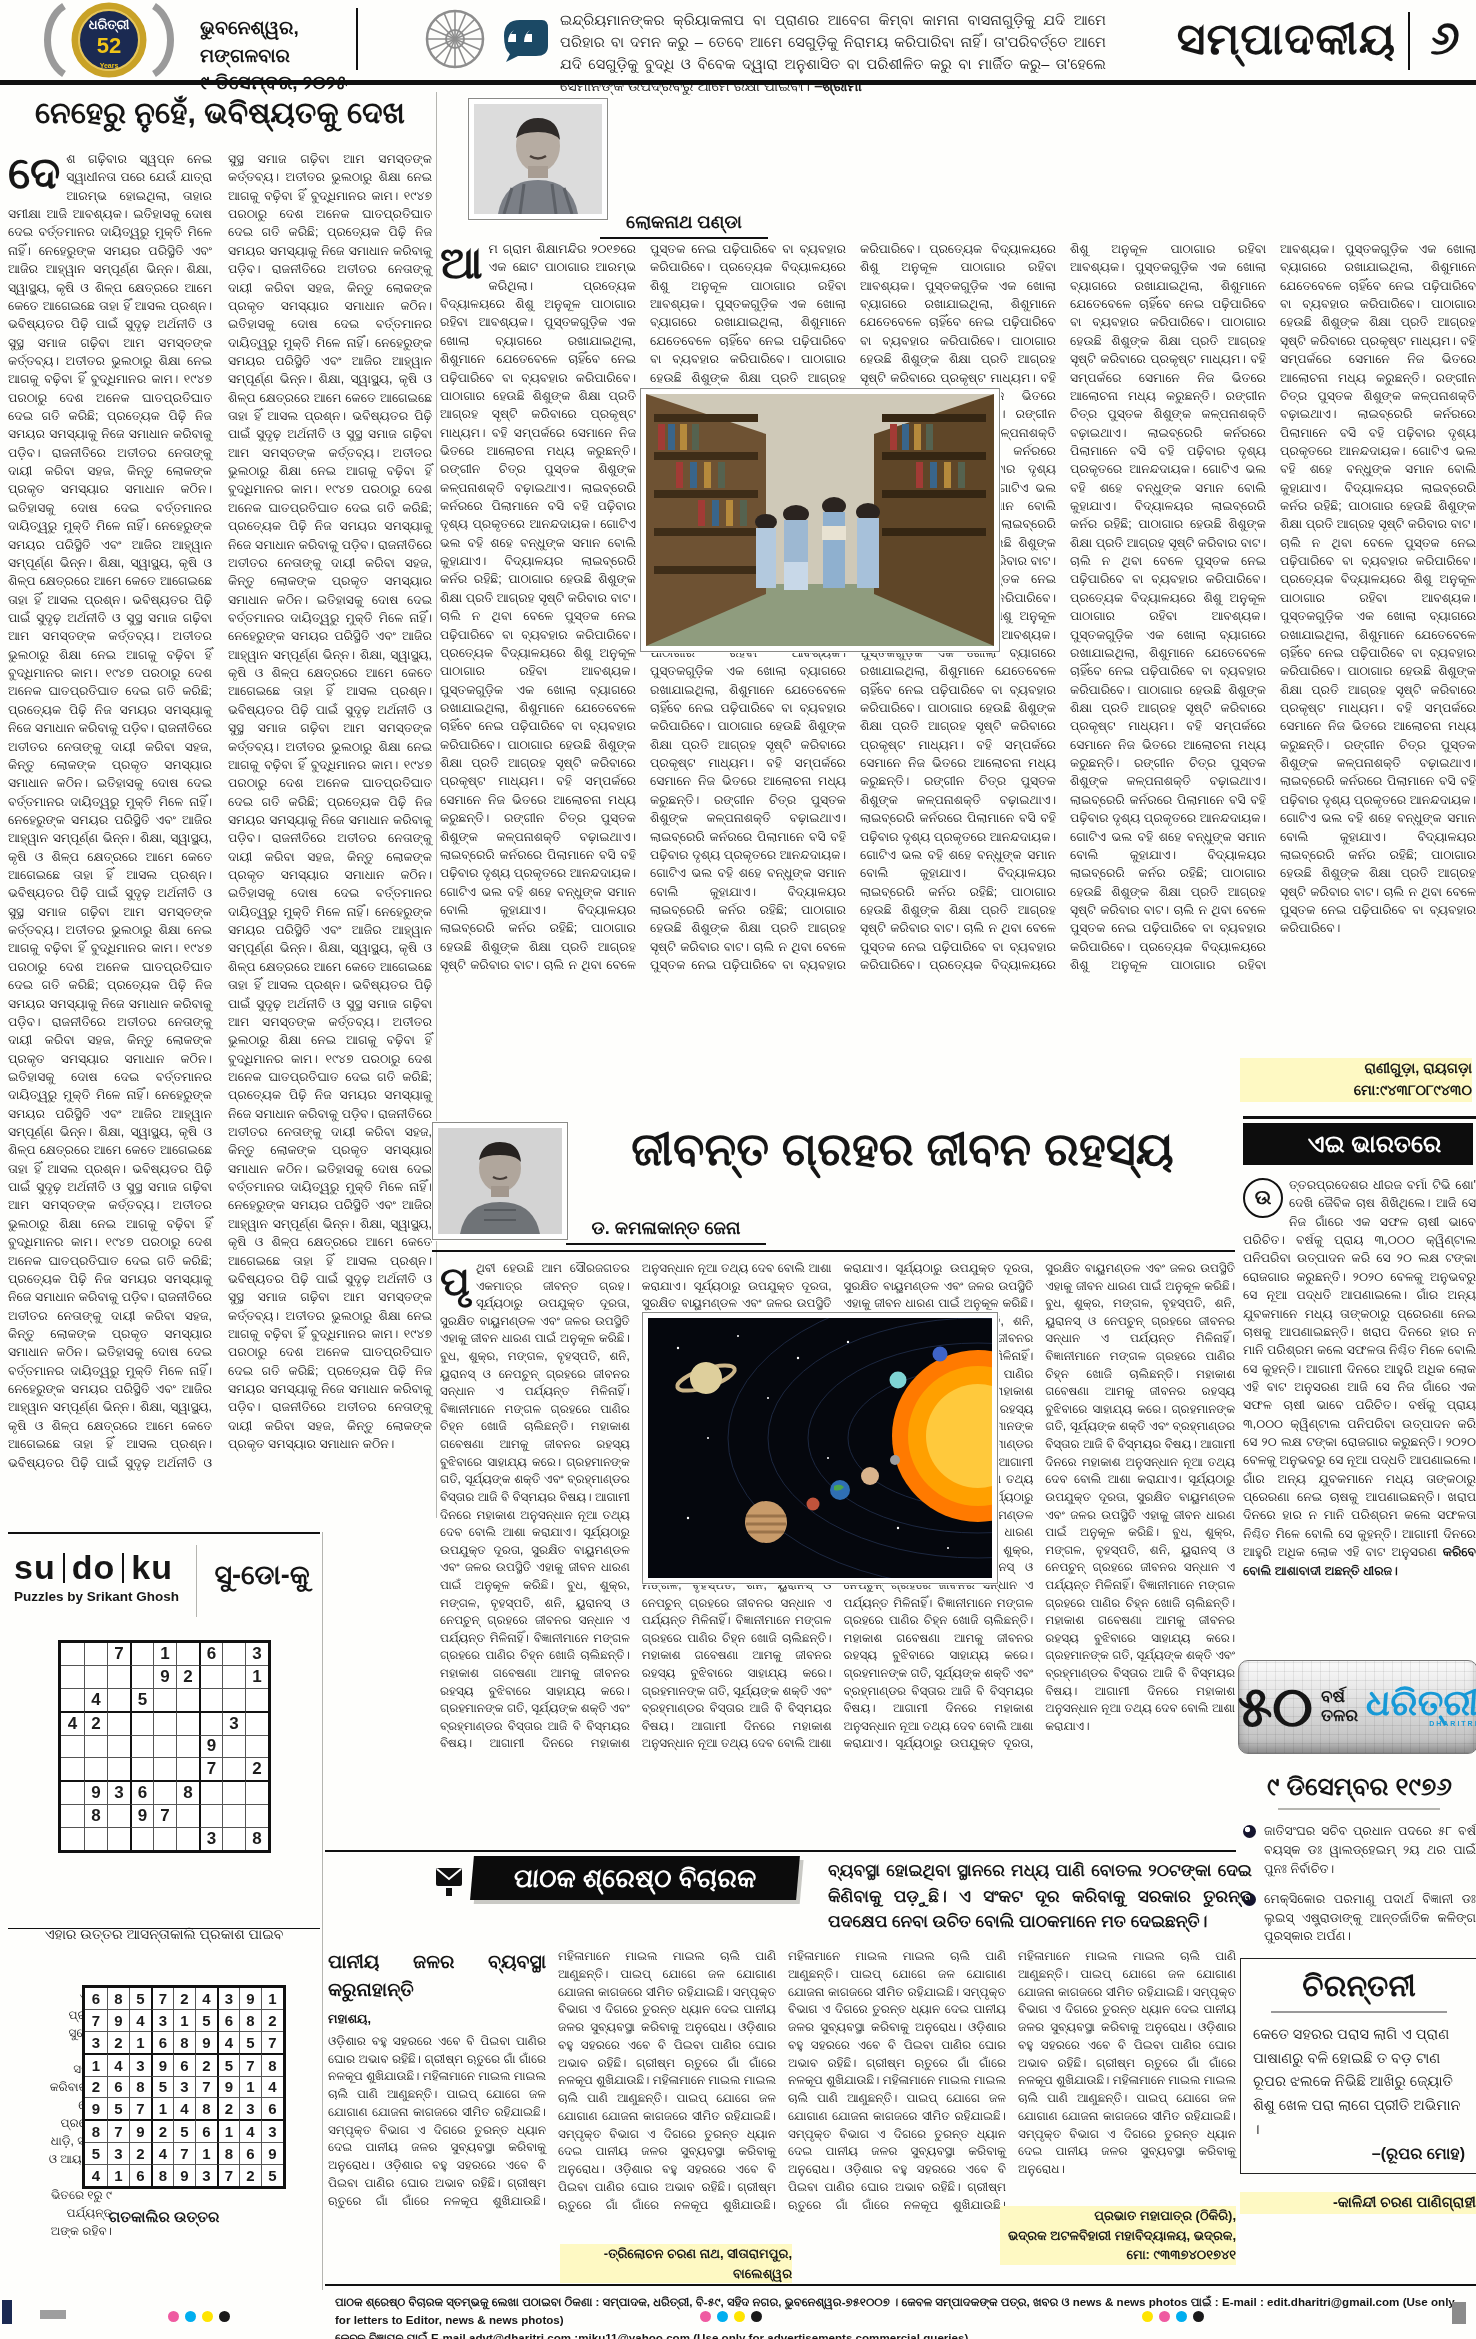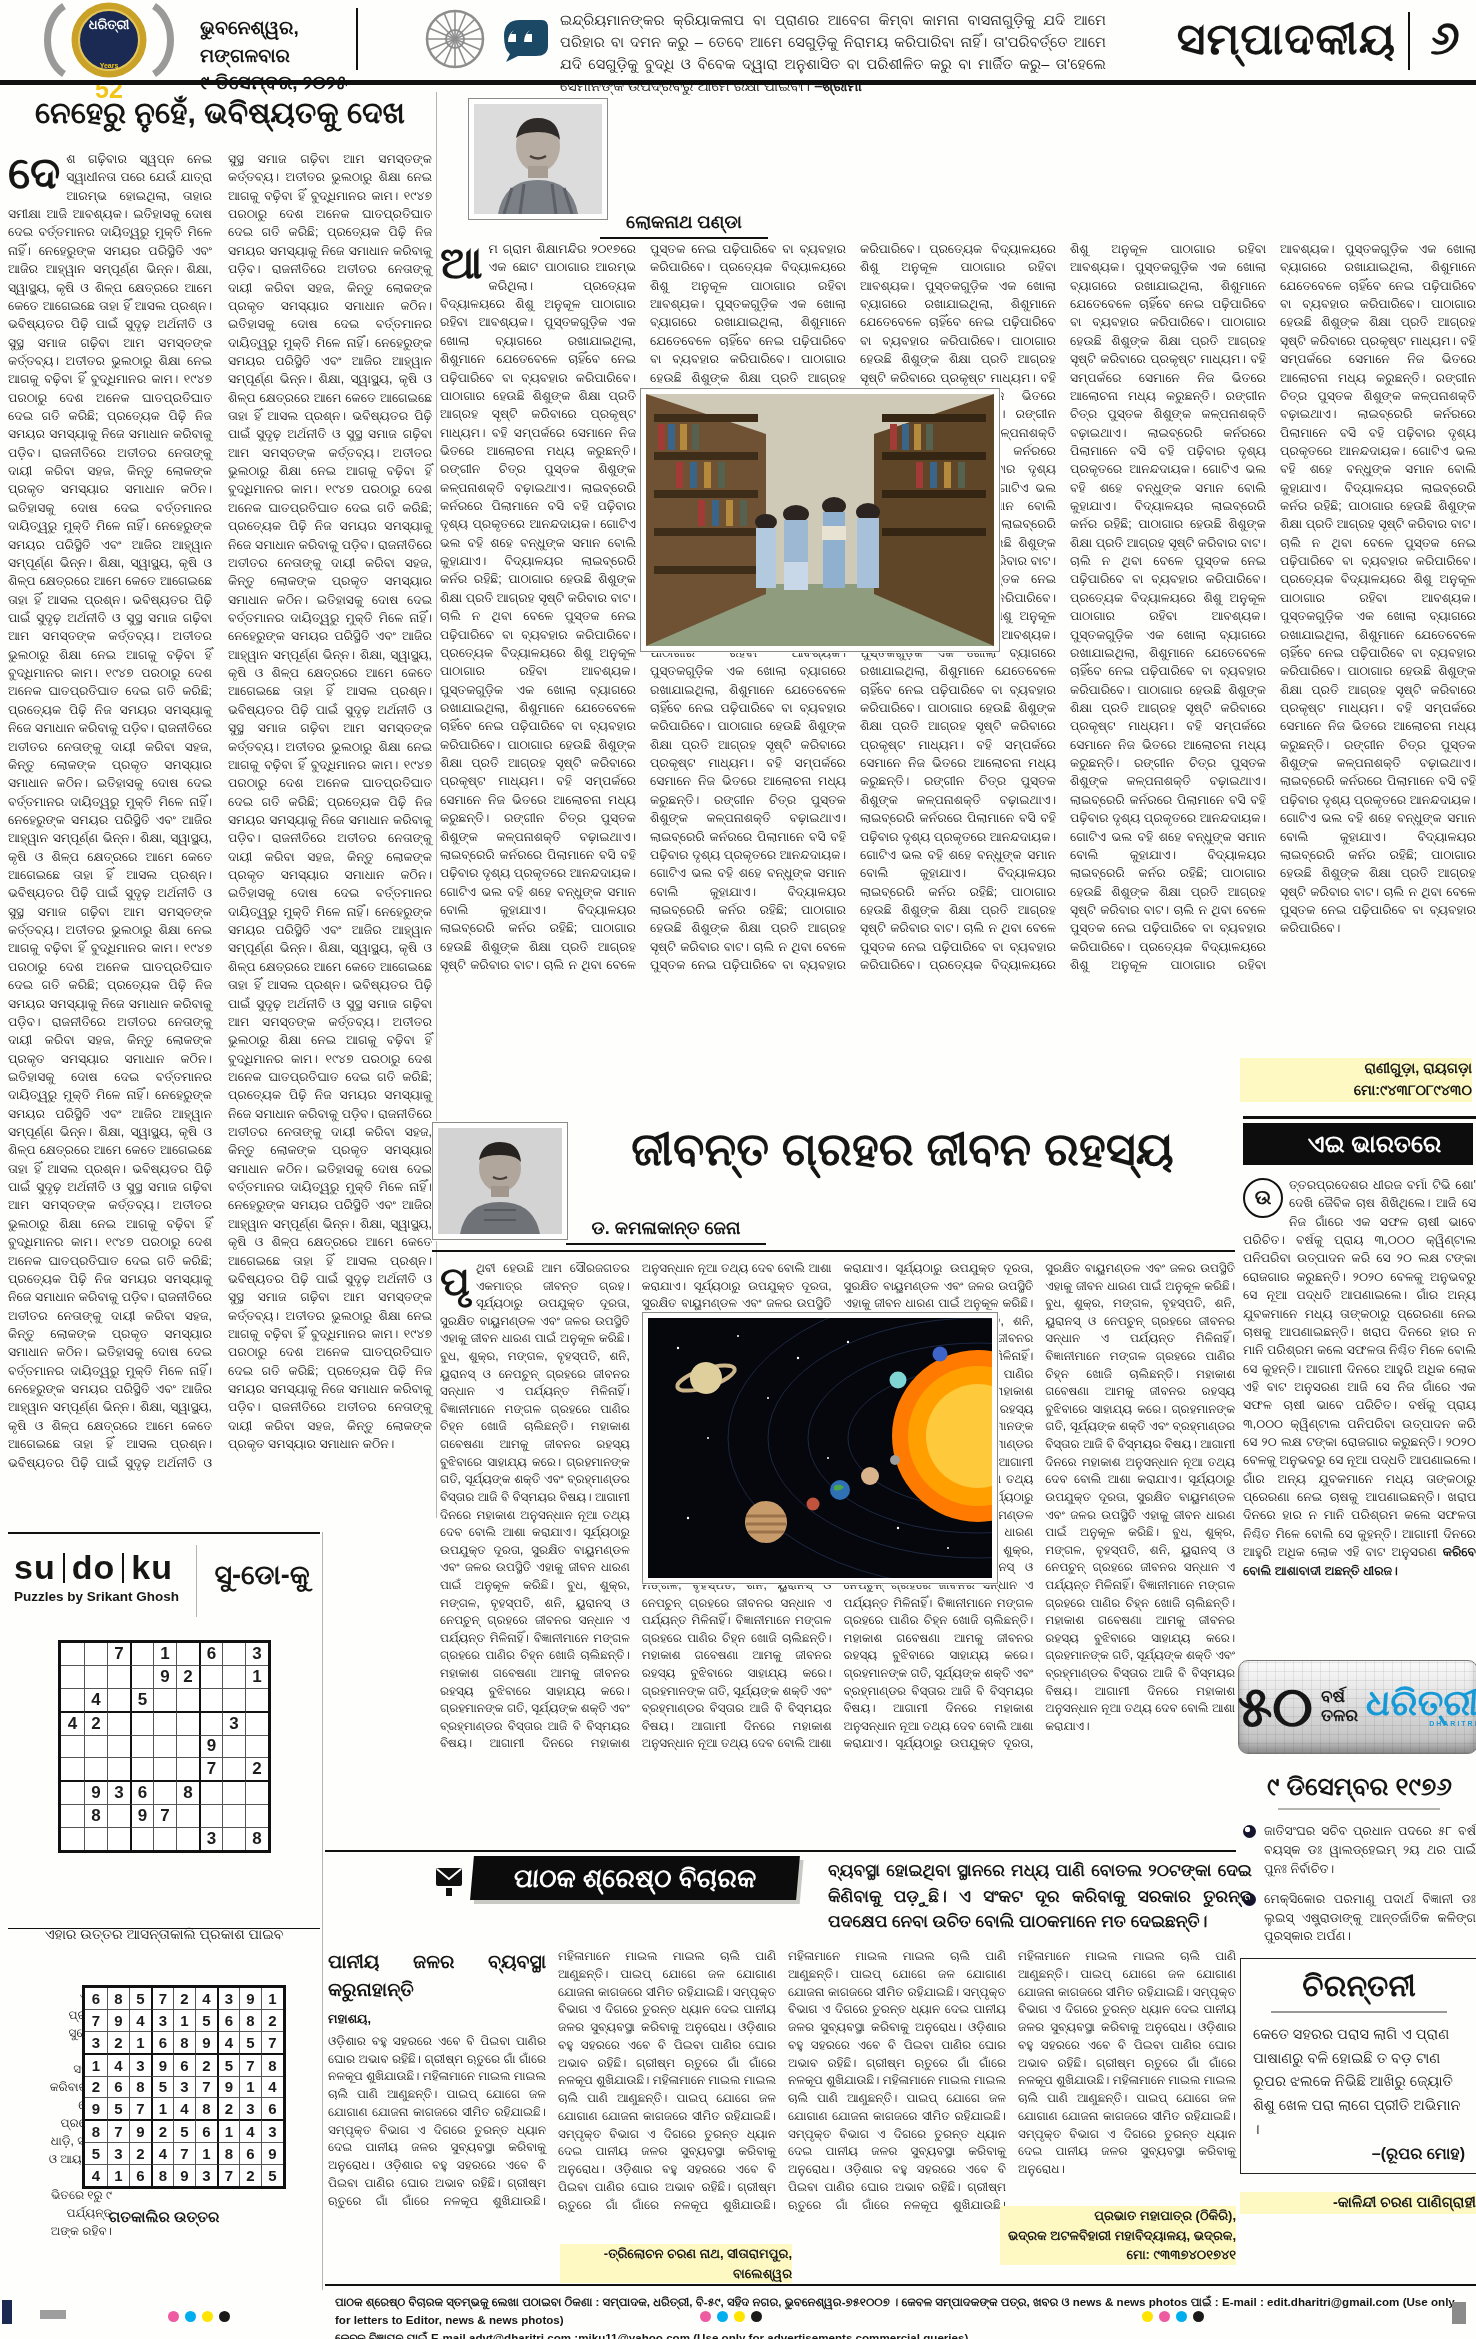--- a/index.html
+++ b/index.html
@@ -79,21 +79,21 @@
 <div id="page">
 
   <div class="abs" style="left:26px;top:2px;width:166px;height:76px;">
     <svg width="166" height="76" viewBox="0 0 166 76">
       <path d="M38 4 C16 18 16 58 38 72" fill="none" stroke="#9a9a9a" stroke-width="7"></path>
       <path d="M128 4 C150 18 150 58 128 72" fill="none" stroke="#9a9a9a" stroke-width="7"></path>
       <circle cx="83" cy="38" r="34" fill="none" stroke="#c9a227" stroke-width="7"></circle>
       <circle cx="83" cy="38" r="30" fill="#1b2a52" stroke="#e6c558" stroke-width="2"></circle>
     </svg>
     <div class="abs" style="left:53px;top:15px;width:60px;text-align:center;color:#fff;font-size:13px;font-weight:700;">ଧରିତ୍ରୀ</div>
-    <div class="abs" style="left:53px;top:31px;width:60px;text-align:center;color:#f0c419;font-size:25px;font-weight:700;margin-top:42px;">52</div>
+    <div class="abs" style="left:53px;top:31px;width:60px;text-align:center;color:#f0c419;font-size:22px;font-weight:700;">52</div>
     <div class="abs" style="left:53px;top:60px;width:60px;text-align:center;color:#f0c419;font-size:7px;font-weight:700;">Years</div>
   </div>
   <div class="abs datebox" style="left:200px;top:14px;width:150px;">
     <div>ଭୁବନେଶ୍ୱର, ମଙ୍ଗଳବାର</div>
     <div>୯ ଡିସେମ୍ବର, ୨୦୨୫</div>
   </div>
   <div class="abs rule" style="left:356px;top:8px;width:2px;height:62px;"></div>
 
   <div class="abs" style="left:424px;top:8px;">
     <svg width="62" height="62" viewBox="0 0 62 62">

